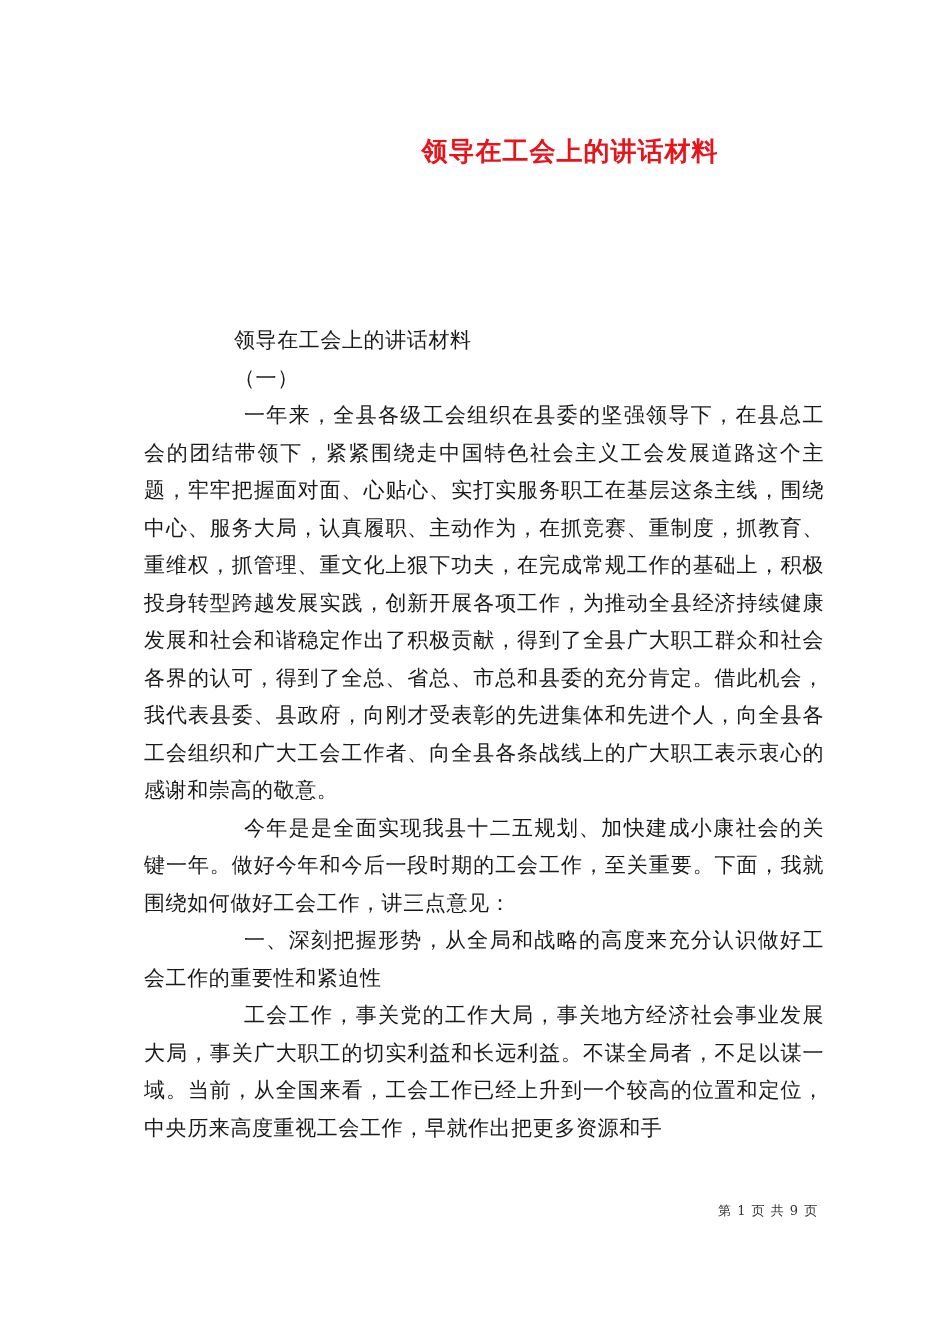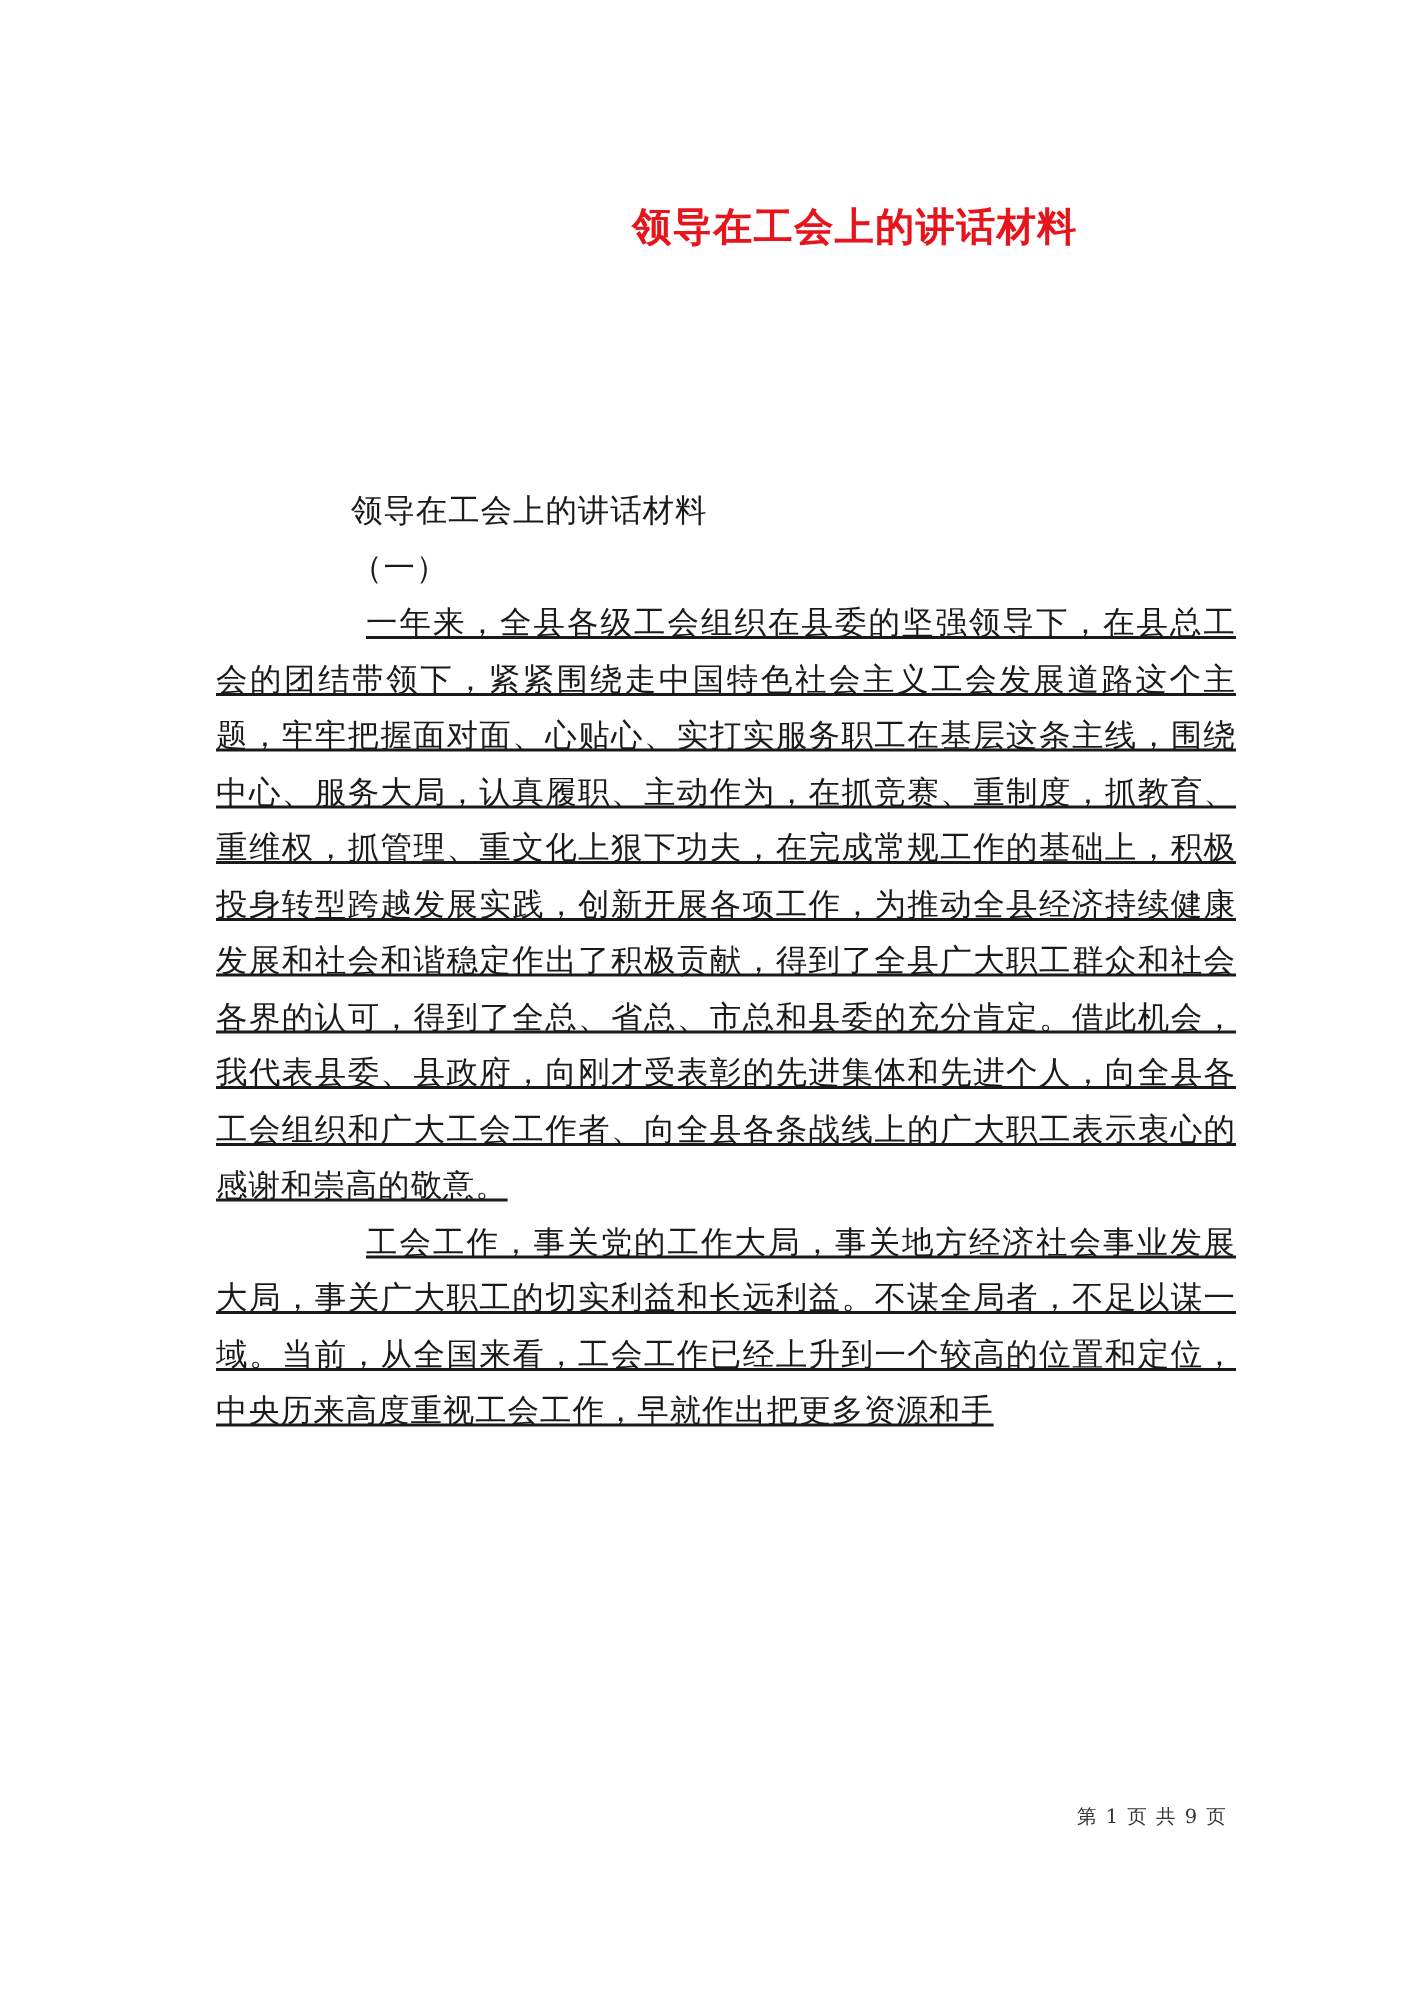--- a/index.html
+++ b/index.html
@@ -46,21 +46,21 @@
       letter-spacing: 0.6px;
     }
     .body-text p {
       margin: 0;
       text-align: justify;
       text-justify: inter-character;
     }
     .sub-title { padding-left: 90px; }
     .sub-num { padding-left: 90px; }
     .greeting { padding-left: 100px; }
-    .indent { text-indent: 100px; text-decoration: underline; }
+    .indent { text-indent: 100px; }
     .page-footer {
       position: absolute;
       top: 1202px;
       left: 718px;
       font-size: 13px;
       color: #333;
       letter-spacing: 1px;
       font-family: "DejaVu Serif", "Liberation Serif", serif;
       text-align: center;
     }
@@ -68,17 +68,19 @@
 </head>
 <body>
 
 <div class="page">
   <div class="doc-title">领导在工会上的讲话材料</div>
 
   <div class="body-text">
     <p class="sub-title">领导在工会上的讲话材料</p>
     <p class="sub-num">（一）</p>
     <p class="indent">一年来，全县各级工会组织在县委的坚强领导下，在县总工会的团结带领下，紧紧围绕走中国特色社会主义工会发展道路这个主题，牢牢把握面对面、心贴心、实打实服务职工在基层这条主线，围绕中心、服务大局，认真履职、主动作为，在抓竞赛、重制度，抓教育、重维权，抓管理、重文化上狠下功夫，在完成常规工作的基础上，积极投身转型跨越发展实践，创新开展各项工作，为推动全县经济持续健康发展和社会和谐稳定作出了积极贡献，得到了全县广大职工群众和社会各界的认可，得到了全总、省总、市总和县委的充分肯定。借此机会，我代表县委、县政府，向刚才受表彰的先进集体和先进个人，向全县各工会组织和广大工会工作者、向全县各条战线上的广大职工表示衷心的感谢和崇高的敬意。</p>
+    <p class="indent">今年是是全面实现我县十二五规划、加快建成小康社会的关键一年。做好今年和今后一段时期的工会工作，至关重要。下面，我就围绕如何做好工会工作，讲三点意见：</p>
+    <p class="indent">一、深刻把握形势，从全局和战略的高度来充分认识做好工会工作的重要性和紧迫性</p>
     <p class="indent">工会工作，事关党的工作大局，事关地方经济社会事业发展大局，事关广大职工的切实利益和长远利益。不谋全局者，不足以谋一域。当前，从全国来看，工会工作已经上升到一个较高的位置和定位，中央历来高度重视工会工作，早就作出把更多资源和手</p>
   </div>
 
   <div class="page-footer">第 1 页 共 9 页</div>
 </div>
 
 </body></html>

